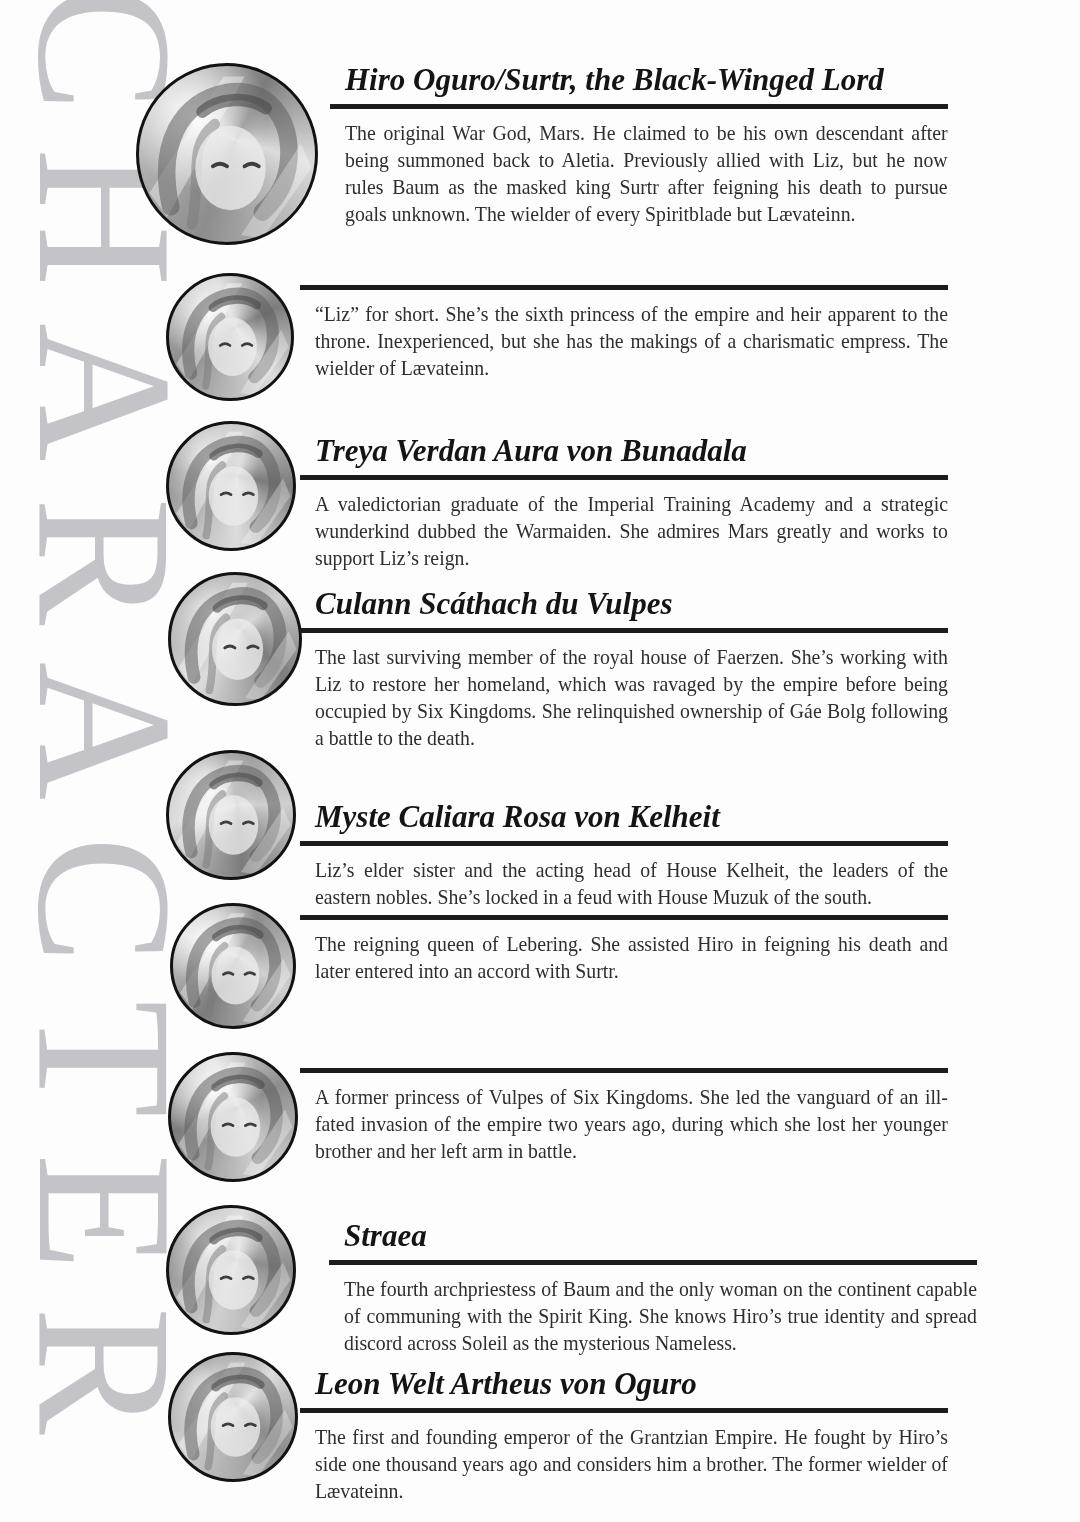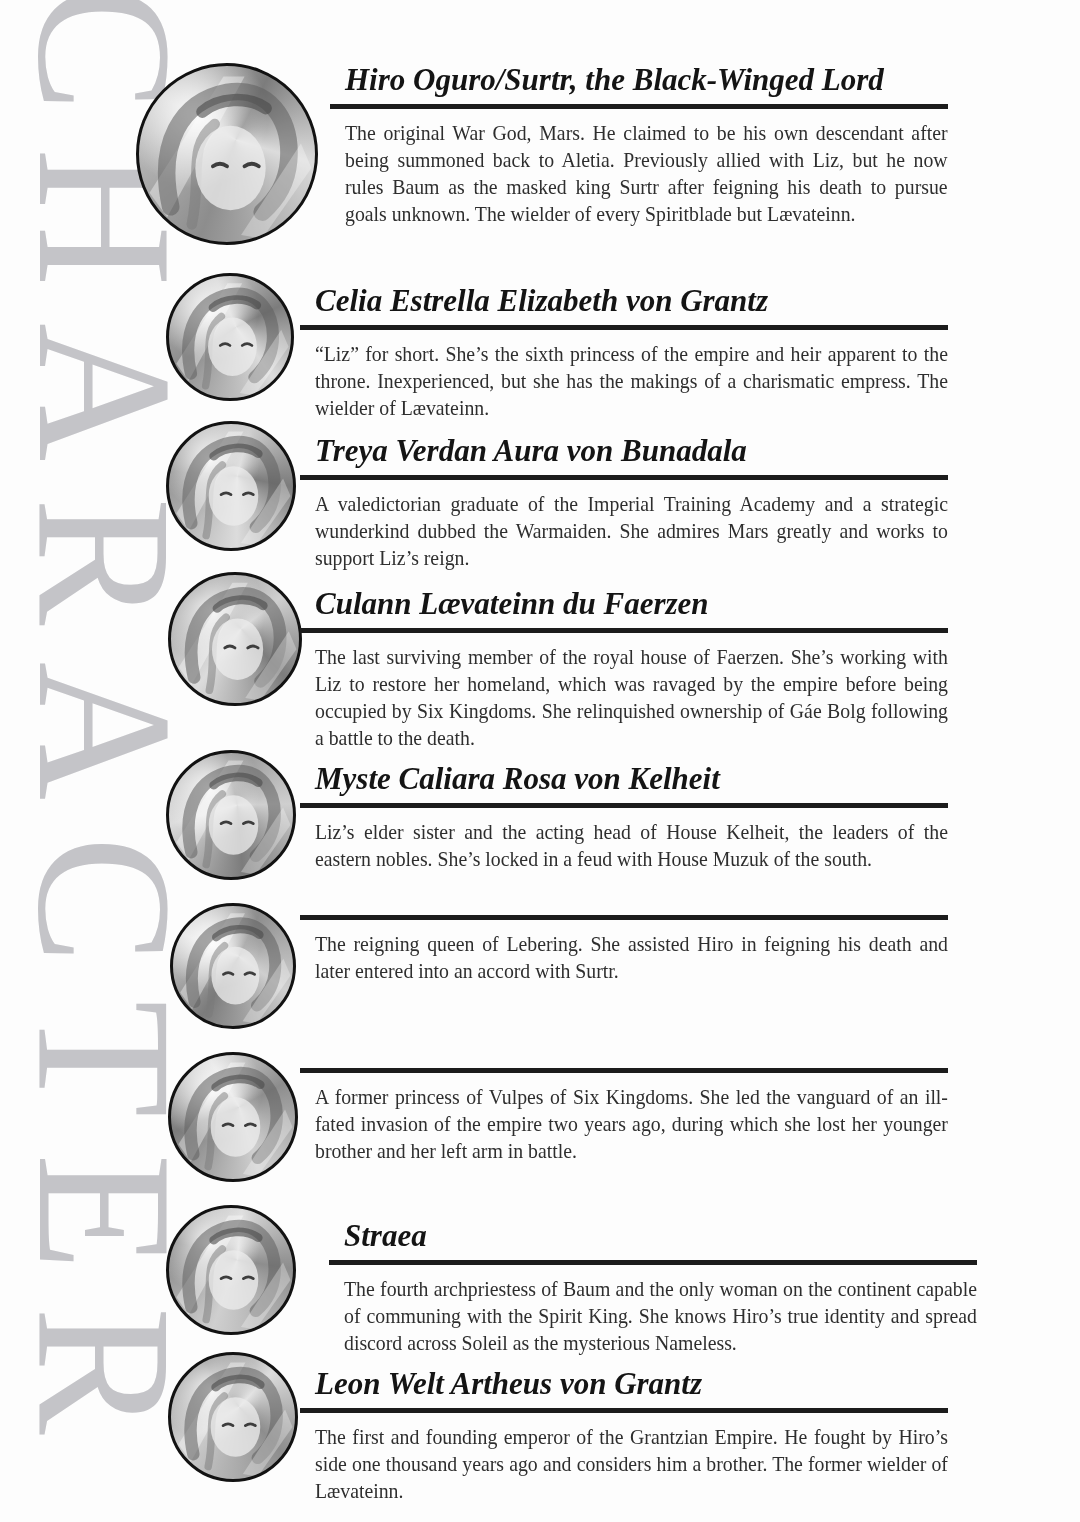--- a/index.html
+++ b/index.html
@@ -104,21 +104,20 @@
         <path d="M18,80 C10,44 24,20 50,15 C73,11 87,30 85,54 C84,66 78,76 70,83" fill="none" stroke="#5f5f5f" stroke-width="10" opacity="0.55" stroke-linecap="round"></path>
         <path d="M30,90 C36,62 27,46 43,33" fill="none" stroke="#7a7a7a" stroke-width="6" opacity="0.5" stroke-linecap="round"></path>
         <ellipse cx="52" cy="58" rx="20" ry="24" fill="#ececec" opacity="0.78"></ellipse>
         <path d="M42,57 q4,-3 8,0" fill="none" stroke="#3d3d3d" stroke-width="2.2" stroke-linecap="round"></path>
         <path d="M60,57 q4,-3 8,0" fill="none" stroke="#3d3d3d" stroke-width="2.2" stroke-linecap="round"></path>
         <path d="M36,26 C45,18 62,17 72,24" fill="none" stroke="#4a4a4a" stroke-width="7" opacity="0.6" stroke-linecap="round"></path>
         <polygon points="58,96 92,44 98,58 70,98" fill="#ffffff" opacity="0.3"></polygon>
       </svg>
     </div>
     <div class="entry-text" style="left: 315px; width: 633px;">
-      <h2 class="char-name">Celia Estrella Elizabeth von Grantz</h2>
       <div class="rule" style="margin-left: -15px; width: 648px;"></div>
       <p class="char-desc" style="width: 688px;">“Liz” for short. She’s the sixth princess of the empire and heir apparent to the throne. Inexperienced, but she has the makings of a charismatic empress. The wielder of Lævateinn.</p>
     </div>
   </section>
 
   <section class="entry" style="top: 431px;">
     <div class="portrait" style="left: 166px; top: -10px; height: 130px; width: 130px; --a: 274deg;">
       <svg viewBox="0 0 100 100" preserveAspectRatio="none">
         <polygon points="6,72 48,6 60,6 16,86" fill="#ffffff" opacity="0.38"></polygon>
         <path d="M18,80 C10,44 24,20 50,15 C73,11 87,30 85,54 C84,66 78,76 70,83" fill="none" stroke="#5f5f5f" stroke-width="10" opacity="0.55" stroke-linecap="round"></path>
@@ -144,40 +143,40 @@
         <path d="M18,80 C10,44 24,20 50,15 C73,11 87,30 85,54 C84,66 78,76 70,83" fill="none" stroke="#5f5f5f" stroke-width="10" opacity="0.55" stroke-linecap="round"></path>
         <path d="M30,90 C36,62 27,46 43,33" fill="none" stroke="#7a7a7a" stroke-width="6" opacity="0.5" stroke-linecap="round"></path>
         <ellipse cx="52" cy="58" rx="20" ry="24" fill="#ececec" opacity="0.78"></ellipse>
         <path d="M42,57 q4,-3 8,0" fill="none" stroke="#3d3d3d" stroke-width="2.2" stroke-linecap="round"></path>
         <path d="M60,57 q4,-3 8,0" fill="none" stroke="#3d3d3d" stroke-width="2.2" stroke-linecap="round"></path>
         <path d="M36,26 C45,18 62,17 72,24" fill="none" stroke="#4a4a4a" stroke-width="7" opacity="0.6" stroke-linecap="round"></path>
         <polygon points="58,96 92,44 98,58 70,98" fill="#ffffff" opacity="0.3"></polygon>
       </svg>
     </div>
     <div class="entry-text" style="left: 315px; width: 633px;">
-      <h2 class="char-name">Culann Lævateinn du Faerzen</h2>
+      <h2 class="char-name">Culann Scáthach du Vulpes</h2>
       <div class="rule" style="margin-left: -15px; width: 648px;"></div>
       <p class="char-desc" style="width: 688px;">The last surviving member of the royal house of Faerzen. She’s working with Liz to restore her homeland, which was ravaged by the empire before being occupied by Six Kingdoms. She relinquished ownership of Gáe Bolg following a battle to the death.</p>
     </div>
   </section>
 
   <section class="entry" style="top: 759px;">
     <div class="portrait" style="left: 166px; top: -9px; height: 130px; width: 130px; --a: 348deg;">
       <svg viewBox="0 0 100 100" preserveAspectRatio="none">
         <polygon points="6,72 48,6 60,6 16,86" fill="#ffffff" opacity="0.38"></polygon>
         <path d="M18,80 C10,44 24,20 50,15 C73,11 87,30 85,54 C84,66 78,76 70,83" fill="none" stroke="#5f5f5f" stroke-width="10" opacity="0.55" stroke-linecap="round"></path>
         <path d="M30,90 C36,62 27,46 43,33" fill="none" stroke="#7a7a7a" stroke-width="6" opacity="0.5" stroke-linecap="round"></path>
         <ellipse cx="52" cy="58" rx="20" ry="24" fill="#ececec" opacity="0.78"></ellipse>
         <path d="M42,57 q4,-3 8,0" fill="none" stroke="#3d3d3d" stroke-width="2.2" stroke-linecap="round"></path>
         <path d="M60,57 q4,-3 8,0" fill="none" stroke="#3d3d3d" stroke-width="2.2" stroke-linecap="round"></path>
         <path d="M36,26 C45,18 62,17 72,24" fill="none" stroke="#4a4a4a" stroke-width="7" opacity="0.6" stroke-linecap="round"></path>
         <polygon points="58,96 92,44 98,58 70,98" fill="#ffffff" opacity="0.3"></polygon>
       </svg>
     </div>
-    <div class="entry-text" style="left: 315px; width: 633px;">
+    <div class="entry-text" style="left: 315px; width: 633px; margin-top: 38px;">
       <h2 class="char-name">Myste Caliara Rosa von Kelheit</h2>
       <div class="rule" style="margin-left: -15px; width: 648px;"></div>
       <p class="char-desc" style="width: 688px;">Liz’s elder sister and the acting head of House Kelheit, the leaders of the eastern nobles. She’s locked in a feud with House Muzuk of the south.</p>
     </div>
   </section>
 
   <section class="entry" style="top: 911px;">
     <div class="portrait" style="left: 170px; top: -8px; height: 126px; width: 126px; --a: 25deg;">
       <svg viewBox="0 0 100 100" preserveAspectRatio="none">
         <polygon points="6,72 48,6 60,6 16,86" fill="#ffffff" opacity="0.38"></polygon>
@@ -242,19 +241,19 @@
         <path d="M18,80 C10,44 24,20 50,15 C73,11 87,30 85,54 C84,66 78,76 70,83" fill="none" stroke="#5f5f5f" stroke-width="10" opacity="0.55" stroke-linecap="round"></path>
         <path d="M30,90 C36,62 27,46 43,33" fill="none" stroke="#7a7a7a" stroke-width="6" opacity="0.5" stroke-linecap="round"></path>
         <ellipse cx="52" cy="58" rx="20" ry="24" fill="#ececec" opacity="0.78"></ellipse>
         <path d="M42,57 q4,-3 8,0" fill="none" stroke="#3d3d3d" stroke-width="2.2" stroke-linecap="round"></path>
         <path d="M60,57 q4,-3 8,0" fill="none" stroke="#3d3d3d" stroke-width="2.2" stroke-linecap="round"></path>
         <path d="M36,26 C45,18 62,17 72,24" fill="none" stroke="#4a4a4a" stroke-width="7" opacity="0.6" stroke-linecap="round"></path>
         <polygon points="58,96 92,44 98,58 70,98" fill="#ffffff" opacity="0.3"></polygon>
       </svg>
     </div>
     <div class="entry-text" style="left: 315px; width: 633px;">
-      <h2 class="char-name">Leon Welt Artheus von Grantz</h2>
+      <h2 class="char-name">Leon Welt Artheus von Oguro</h2>
       <div class="rule" style="margin-left: -15px; width: 648px;"></div>
       <p class="char-desc" style="width: 688px;">The first and founding emperor of the Grantzian Empire. He fought by Hiro’s side one thousand years ago and considers him a brother. The former wielder of Lævateinn.</p>
     </div>
   </section>
 </main>
 </div>
 
 </body></html>

